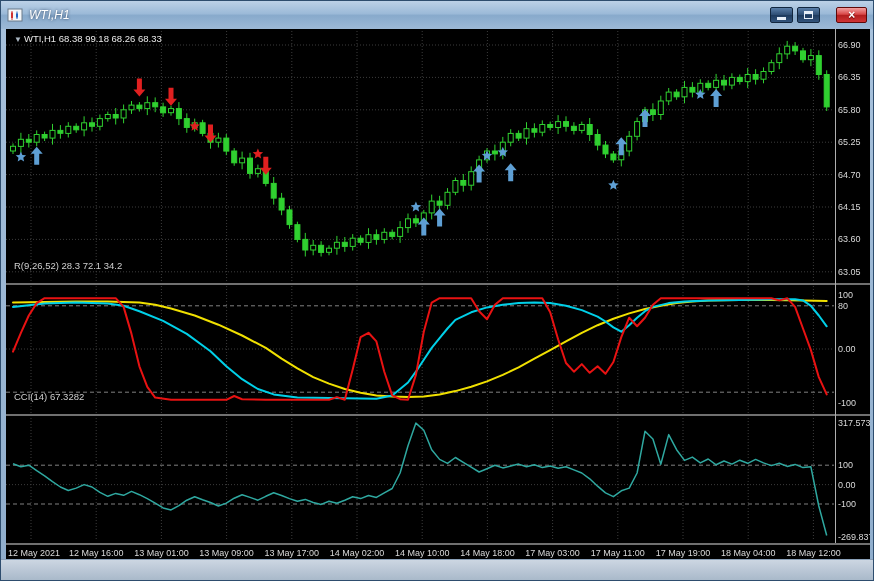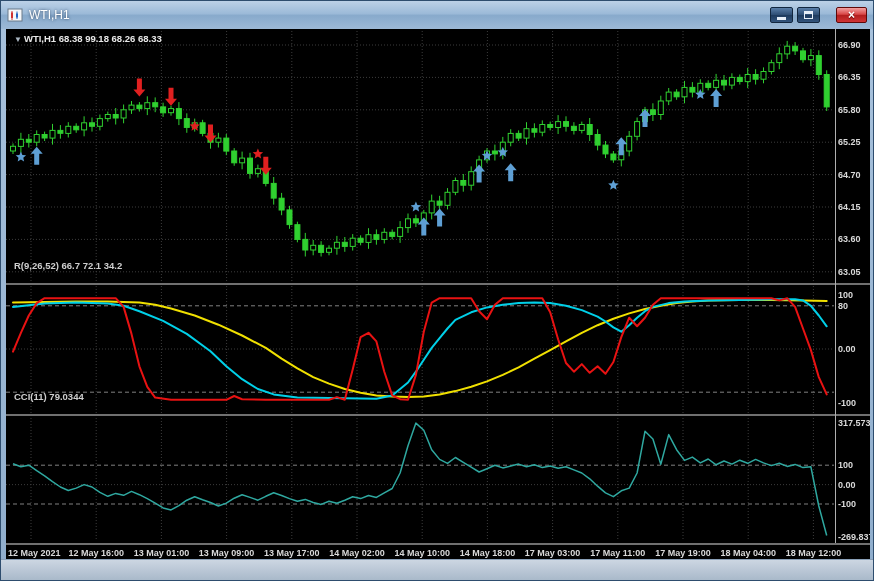--- a/index.html
+++ b/index.html
@@ -1,34 +1,34 @@
 <!DOCTYPE html>
 <html><head>
 <meta charset="utf-8">
 <style>
   html,body{margin:0;padding:0;background:#e8e8e8;}
   .window{position:relative;width:874px;height:581px;box-sizing:border-box;
     background:linear-gradient(#a9c3dd,#8fadcc);border:1px solid #2e4d6e;
     font-family:"Liberation Sans",sans-serif;overflow:hidden;}
   .titlebar{position:absolute;top:0;left:0;right:0;height:28px;display:flex;align-items:center;
     padding:0 6px;box-sizing:border-box;
-    background:linear-gradient(#bcd1e7 0%,#9cbad8 45%,#88aacc 52%,#9db9d6 100%);}
+    background:linear-gradient(#bcd1e7 0%,#9cbad8 45%,#88aacc 52%,#9db9d6 100%);font-style:italic;}
   .app-icon{width:16px;height:16px;display:block;}
   .app-icon svg{display:block;}
   .title{color:#ffffff;font-size:12px;margin-left:6px;text-shadow:0 0 3px rgba(15,35,65,.85);}
   .winbtns{margin-left:auto;display:flex;align-items:center;gap:4px;}
   .wbtn{width:23px;height:16px;border-radius:2px;border:1px solid #12263e;box-sizing:border-box;
     display:flex;align-items:center;justify-content:center;cursor:default;}
   .wbtn.min,.wbtn.max{background:linear-gradient(#5a7ea8 0%,#2e4e75 48%,#1d3a5e 52%,#33547c 100%);}
   .wbtn.close{width:31px;margin-left:12px;border-color:#5e0808;
     background:linear-gradient(#f2a0a0 0%,#d94848 45%,#b21e1e 52%,#d03434 100%);}
   .glyph-min{display:block;width:9px;height:3px;background:#e6eef8;margin-top:6px;}
   .glyph-max{display:block;width:9px;height:8px;border:1px solid #e6eef8;border-top-width:3px;box-sizing:border-box;}
   .glyph-close{color:#fff;font-size:12px;font-weight:bold;line-height:1;text-shadow:0 1px 1px #600;}
-  .client{position:absolute;left:5px;top:28px;width:748px;height:533px;background:#000;font-weight:bold;}
+  .client{position:absolute;left:5px;top:28px;width:748px;height:533px;background:#000;}
   #chart-svg{display:block;}
   #chart-svg text{font-family:"Liberation Sans",sans-serif;font-size:9px;fill:#d9d9d9;}
   .panel-label{position:absolute;font-size:9.5px;color:#cfcfcf;pointer-events:none;white-space:nowrap;}
   .panel-label.main{left:8px;top:4px;color:#e9e9e9;}
   .panel-label.main .tri{color:#aab6c2;font-size:8px;margin-right:2px;}
   .panel-label.stoch{left:8px;top:231px;}
   .panel-label.cci{left:8px;top:362px;}
   .bottom-frame{position:absolute;left:0;right:0;bottom:0;height:20px;
     background:linear-gradient(#ccd6e2,#a9b9ca);border-top:1px solid #8aa0b8;}
 </style>
@@ -364,18 +364,18 @@
         <text x="351" y="527" text-anchor="middle">14 May 02:00</text>
         <text x="416.20000000000005" y="527" text-anchor="middle">14 May 10:00</text>
         <text x="481.40000000000003" y="527" text-anchor="middle">14 May 18:00</text>
         <text x="546.6" y="527" text-anchor="middle">17 May 03:00</text>
         <text x="611.8000000000001" y="527" text-anchor="middle">17 May 11:00</text>
         <text x="677" y="527" text-anchor="middle">17 May 19:00</text>
         <text x="742.2" y="527" text-anchor="middle">18 May 04:00</text>
         <text x="807.4000000000001" y="527" text-anchor="middle">18 May 12:00</text>
       </svg>
     <div class="panel-label main"><span class="tri">▼</span><span>WTI,H1 68.38 99.18 68.26 68.33</span></div>
-    <div class="panel-label stoch">R(9,26,52) 66.7 72.1 34.2</div>
-    <div class="panel-label cci">CCI(11) 79.0344</div>
+    <div class="panel-label stoch">R(9,26,52) 28.3 72.1 34.2</div>
+    <div class="panel-label cci">CCI(14) 67.3282</div>
   </div>
 
   <div class="bottom-frame"></div>
 </div>
 
 </body></html>

